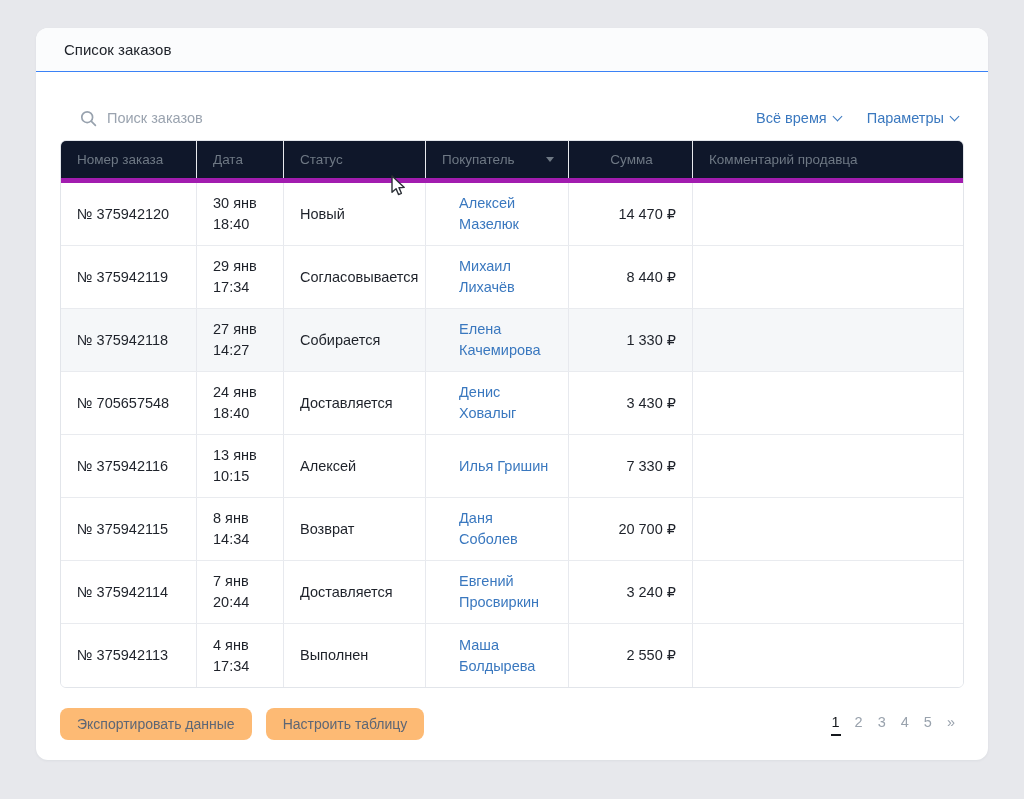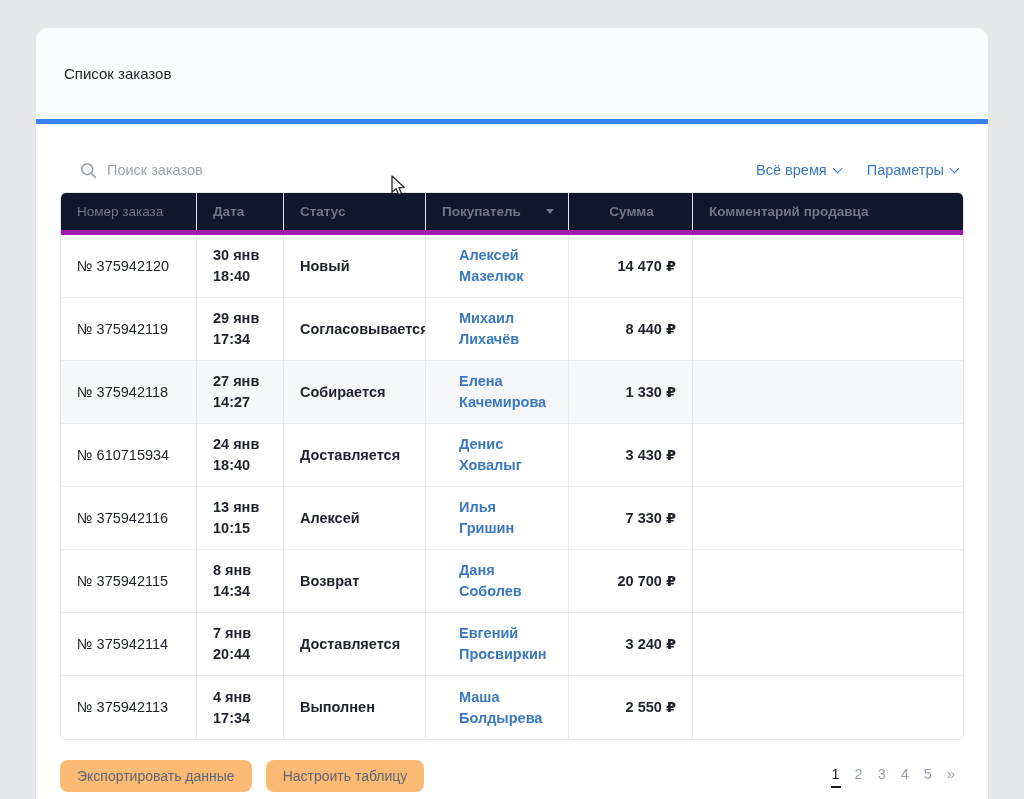--- a/index.html
+++ b/index.html
@@ -14,23 +14,23 @@
   .card {
     position: absolute;
     left: 36px; top: 28px;
     width: 952px;
     background: #ffffff;
     border-radius: 12px;
     box-shadow: 0 1px 3px rgba(20,30,50,0.05);
     overflow: hidden;
   }
   .card-header {
-    padding: 37px 28px;
+    padding: 13px 28px;
     background: #fbfcfd;
-    border-bottom: 5px solid #3b82f6;
+    border-bottom: 1px solid #3b82f6;
     font-size: 15px;
     color: #20242b;
   }
   .card-body { padding: 24px 24px 20px; }
 
   
   .toolbar {
     display: flex;
     align-items: center;
     height: 44px;
@@ -83,21 +83,21 @@
   .th {
     display: flex;
     align-items: center;
     justify-content: space-between;
     padding: 0 14px 0 16px;
     font-size: 13.5px;
     color: #6e7884;
     white-space: nowrap;
     overflow: hidden;
   }
-  .th + .th, .td + .td { border-left: 1px solid #e7e9ee; font-weight: bold; }
+  .th + .th, .td + .td { border-left: 1px solid #e7e9ee; }
   .th.sum-h { justify-content: center; }
   .tri {
     width: 0; height: 0;
     border-left: 4.5px solid transparent;
     border-right: 4.5px solid transparent;
     border-top: 5.5px solid #6e7884;
     margin-left: 8px;
     flex: none;
   }
   .tr { border-bottom: 1px solid #e9ebef; min-height: 63px; background: #fff; }
@@ -247,21 +247,21 @@
     </div>
     <div class="td c-status">Собирается</div>
     <div class="td c-buyer">
       <span class="line b1">Елена</span>
       <span class="line b2">Качемирова</span>
     </div>
     <div class="td c-sum">1 330 ₽</div>
     <div class="td c-comment"></div>
   </div>
           <div class="tr">
-    <div class="td c-order">№ 610715934</div>
+    <div class="td c-order">№ 705657548</div>
     <div class="td c-date">
       <span class="line d1">24 янв</span>
       <span class="line d2">18:40</span>
     </div>
     <div class="td c-status">Доставляется</div>
     <div class="td c-buyer">
       <span class="line b1">Денис</span>
       <span class="line b2">Ховалыг</span>
     </div>
     <div class="td c-sum">3 430 ₽</div>

